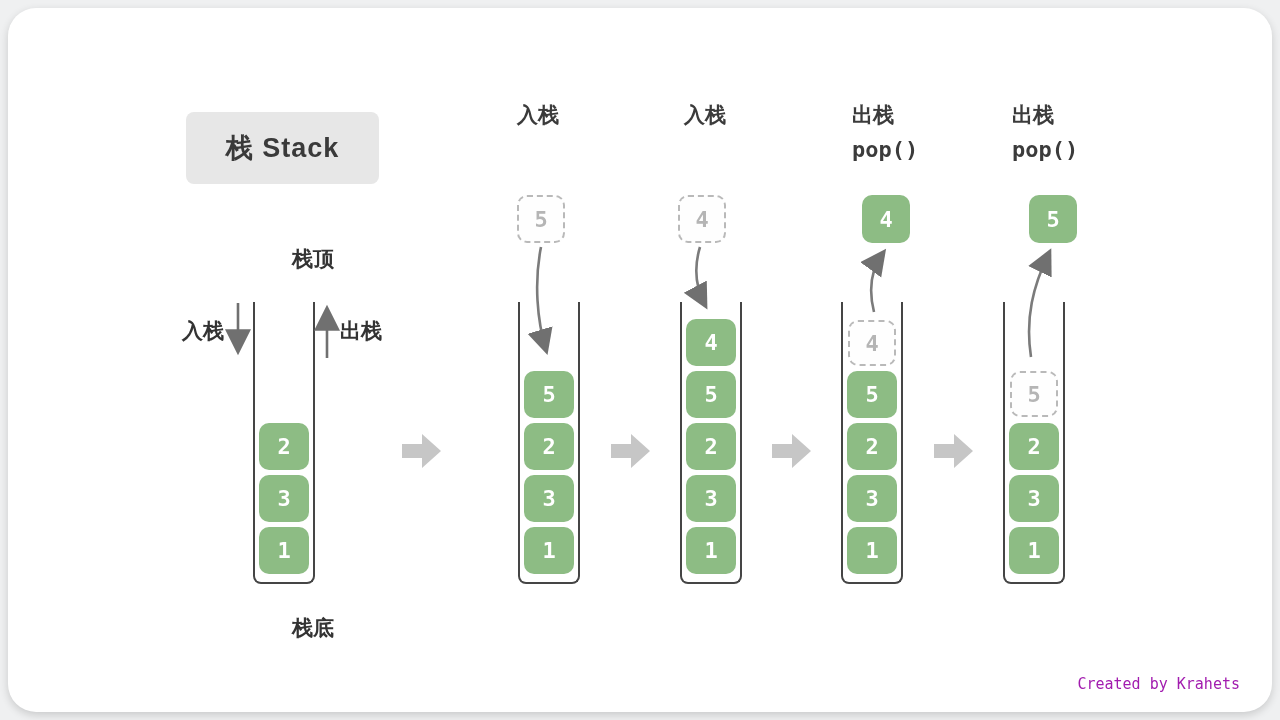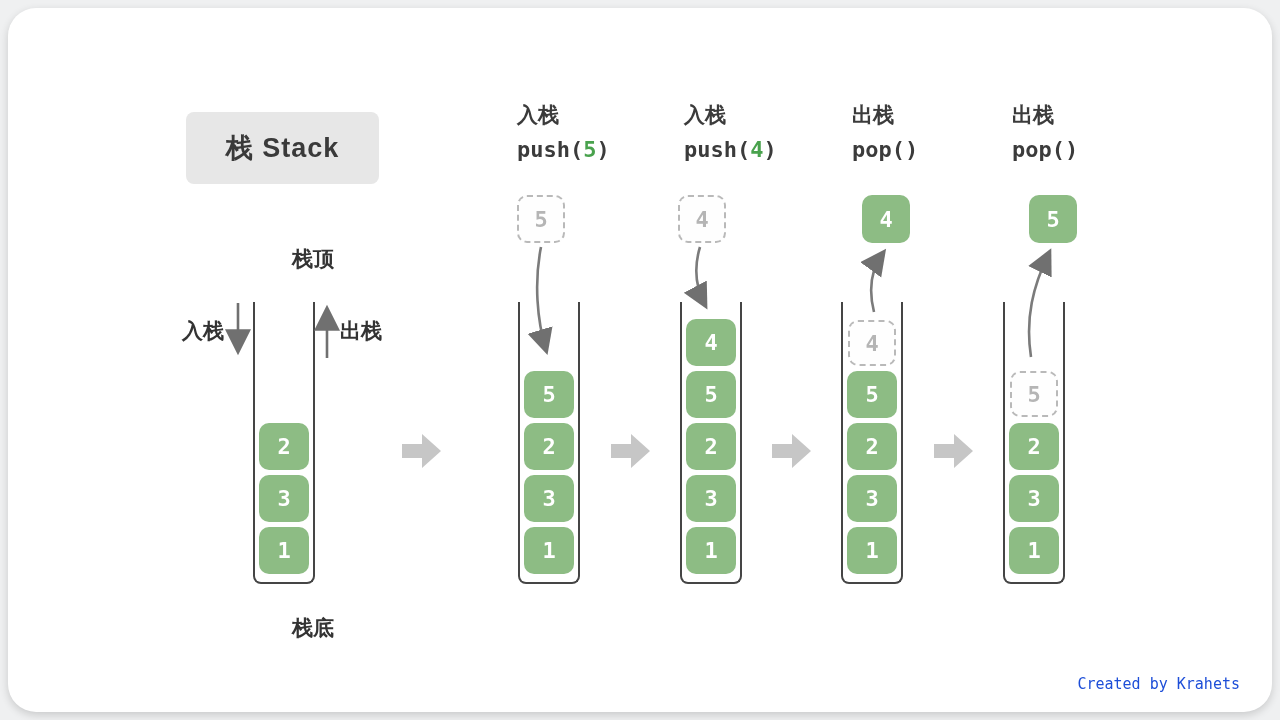--- a/index.html
+++ b/index.html
@@ -49,39 +49,37 @@
     width:48px;height:46px;box-sizing:border-box;background:#fefefe;
     border:2px dashed #b9b9b9;border-radius:10px;
     display:flex;align-items:center;justify-content:center;
     font-family:"DejaVu Sans Mono","Liberation Mono",monospace;
     font-size:22px;font-weight:600;color:#b5b5b5;
   }
   .overlay{position:absolute;left:0;top:0;width:1280px;height:720px;pointer-events:none;}
   .watermark{
     right:40px;top:675px;
     font-family:"DejaVu Sans Mono","Liberation Mono",monospace;
-    font-size:15px;color:#1d4ed8;
+    font-size:15px;color:#a21caf;
   }
 </style>
 </head>
 <body>
 
 <div class="card"></div>
 
 <div class="abs title-badge">
   <span>栈 Stack</span>
 </div>
 
 <div class="abs op" style="left:517px">
   <div class="op-zh">入栈</div>
-  <div class="op-code"><span>push(</span><span class="green-arg">5</span><span>)</span></div>
 </div>
 <div class="abs op" style="left:684px">
   <div class="op-zh">入栈</div>
-  <div class="op-code"><span>push(</span><span class="green-arg">4</span><span>)</span></div>
 </div>
 <div class="abs op" style="left:852px">
   <div class="op-zh">出栈</div>
   <div class="op-code"><span>pop(</span><span class="green-arg"></span><span>)</span></div>
 </div>
 <div class="abs op" style="left:1012px">
   <div class="op-zh">出栈</div>
   <div class="op-code"><span>pop(</span><span class="green-arg"></span><span>)</span></div>
 </div>
 

